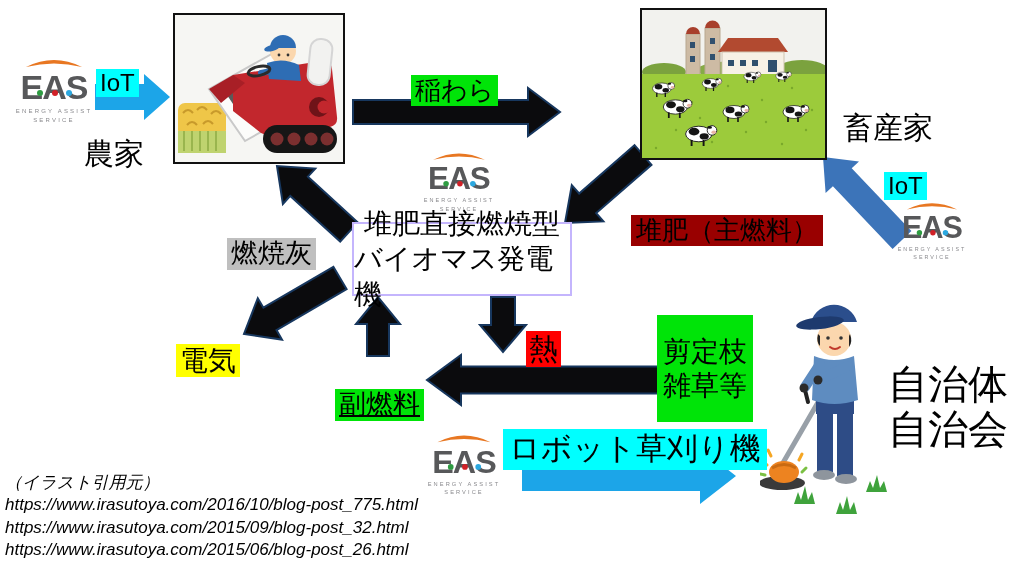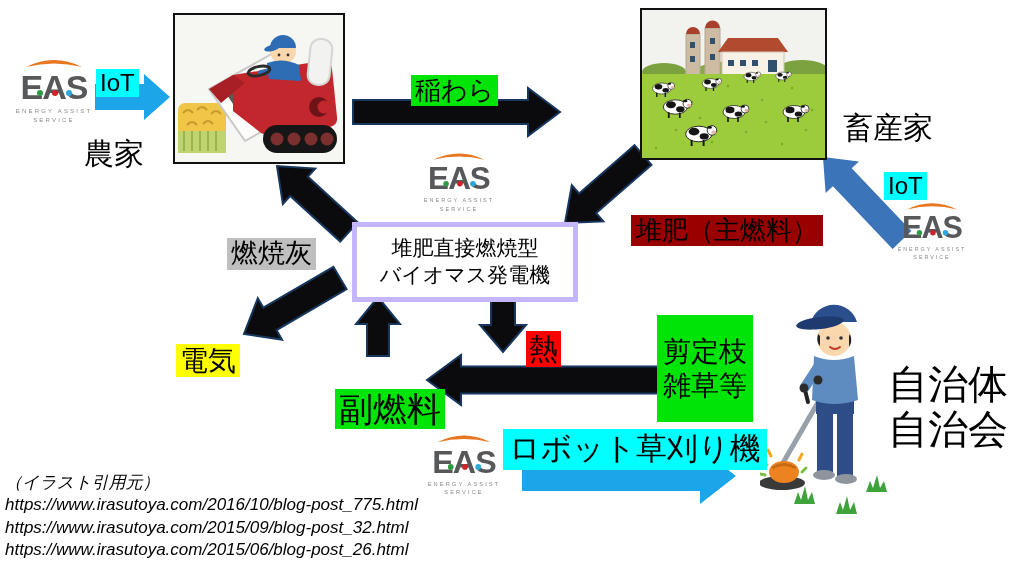--- a/index.html
+++ b/index.html
@@ -3,23 +3,23 @@
 <meta charset="utf-8">
 <style>
   html,body{margin:0;padding:0;background:#fff;}
   body{font-family:"Liberation Sans", sans-serif;}
   #stage{position:relative;width:1024px;height:562px;background:#fff;overflow:hidden;}
   .abs{position:absolute;}
   #arrow-layer{position:absolute;left:0;top:0;z-index:1;}
   .hl{position:absolute;padding:0 4px;color:#000;white-space:nowrap;z-index:3;line-height:1.18;margin-top:25px;}
   .plain{position:absolute;color:#000;white-space:nowrap;z-index:3;}
   .frame{position:absolute;border:2px solid #111;background:#f6f6f3;z-index:2;box-sizing:border-box;}
-  .genbox{position:absolute;border:5px solid #c4b5fd;background:#fff;z-index:3;
+  .genbox{position:absolute;border:2px solid #c4b5fd;background:#fff;z-index:3;
           display:flex;flex-direction:column;justify-content:center;align-items:center;
-          font-size:21px;line-height:1.27;color:#000;}
+          font-size:28px;line-height:1.27;color:#000;}
   .org{position:absolute;color:#000;font-size:40px;line-height:1.13;z-index:3;white-space:nowrap;margin-top:40px;}
   .credits{position:absolute;color:#000;font-size:17px;line-height:1.32;z-index:3;white-space:nowrap;font-style:italic;}
   .easlogo{position:absolute;z-index:2;}
   svg text{font-family:"Liberation Sans", sans-serif;}
 </style>
 </head>
 <body>
 
 <div id="stage">
 
@@ -223,21 +223,21 @@
     <div>自治会</div>
   </div>
 
   <div class="hl" style="left: 96px; top: 44px; font-size: 24px; background-color: rgb(0, 255, 255);">IoT</div>
   <div class="hl" style="left: 884px; top: 147px; font-size: 24px; background-color: rgb(0, 255, 255);">IoT</div>
   <div class="hl" style="left: 411px; top: 50px; font-size: 26px; background-color: rgb(0, 228, 8);">稲わら</div>
   <div class="hl" style="left: 631px; top: 190px; font-size: 26px; padding: 0 5px; background-color: rgb(153, 0, 0);">堆肥（主燃料）</div>
   <div class="hl" style="left: 227px; top: 213px; font-size: 27px; background-color: rgb(191, 191, 191);">燃焼灰</div>
   <div class="hl" style="left: 176px; top: 319px; font-size: 28px; background-color: rgb(255, 255, 0);">電気</div>
   <div class="hl" style="left: 526px; top: 306px; font-size: 29px; padding: 1px 3px; background-color: rgb(255, 0, 0);">熱</div>
-  <div class="hl" style="left: 335px; top: 364px; font-size: 34px; background-color: rgb(0, 228, 8);">副燃料</div>
+  <div class="hl" style="left: 335px; top: 364px; font-size: 27px; background-color: rgb(0, 228, 8); text-decoration: underline;">副燃料</div>
   <div class="hl" style="left: 657px; top: 290px; font-size: 28px; padding: 20px 6px; line-height: 1.2; background-color: rgb(0, 228, 8);">
     <div>剪定枝</div>
     <div>雑草等</div>
   </div>
   <div class="hl" style="left: 503px; top: 404px; font-size: 31px; padding: 2px 6px; background-color: rgb(0, 255, 255);">ロボット草刈り機</div>
 
   <div class="credits" style="left:5px;top:472px">
     <div>（イラスト引用元）</div>
     <div>https://www.irasutoya.com/2016/10/blog-post_775.html</div>
     <div>https://www.irasutoya.com/2015/09/blog-post_32.html</div>

